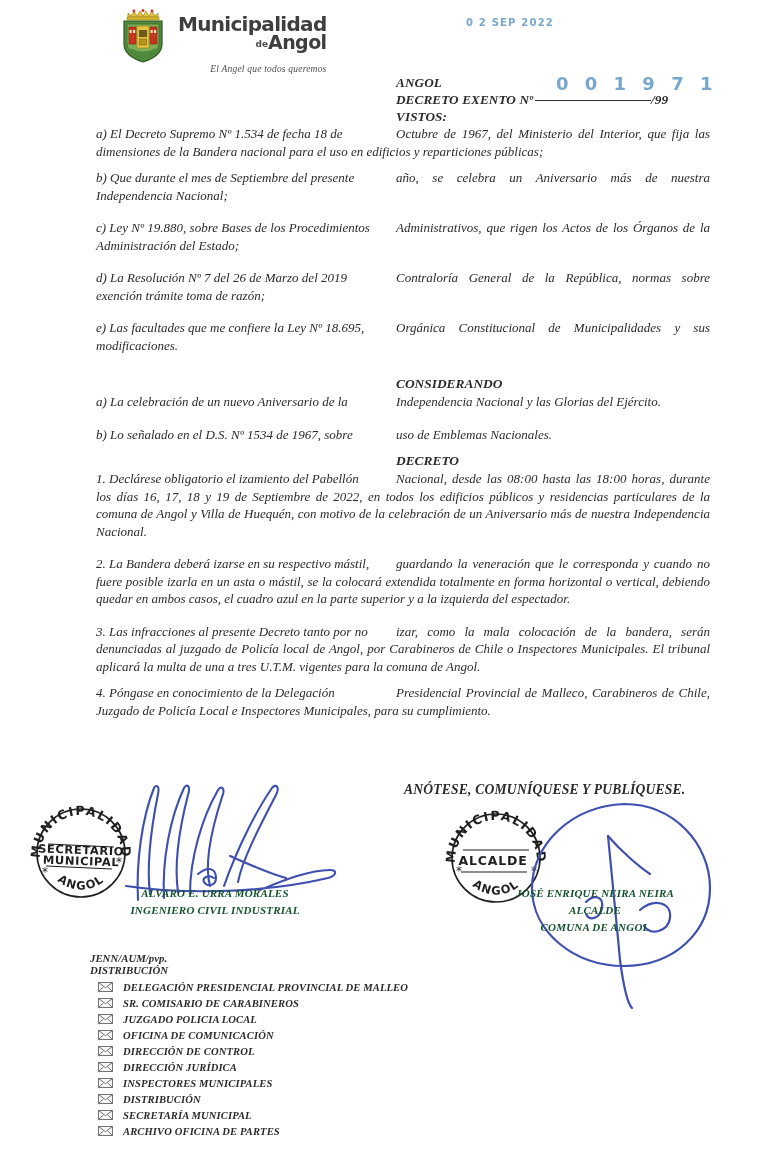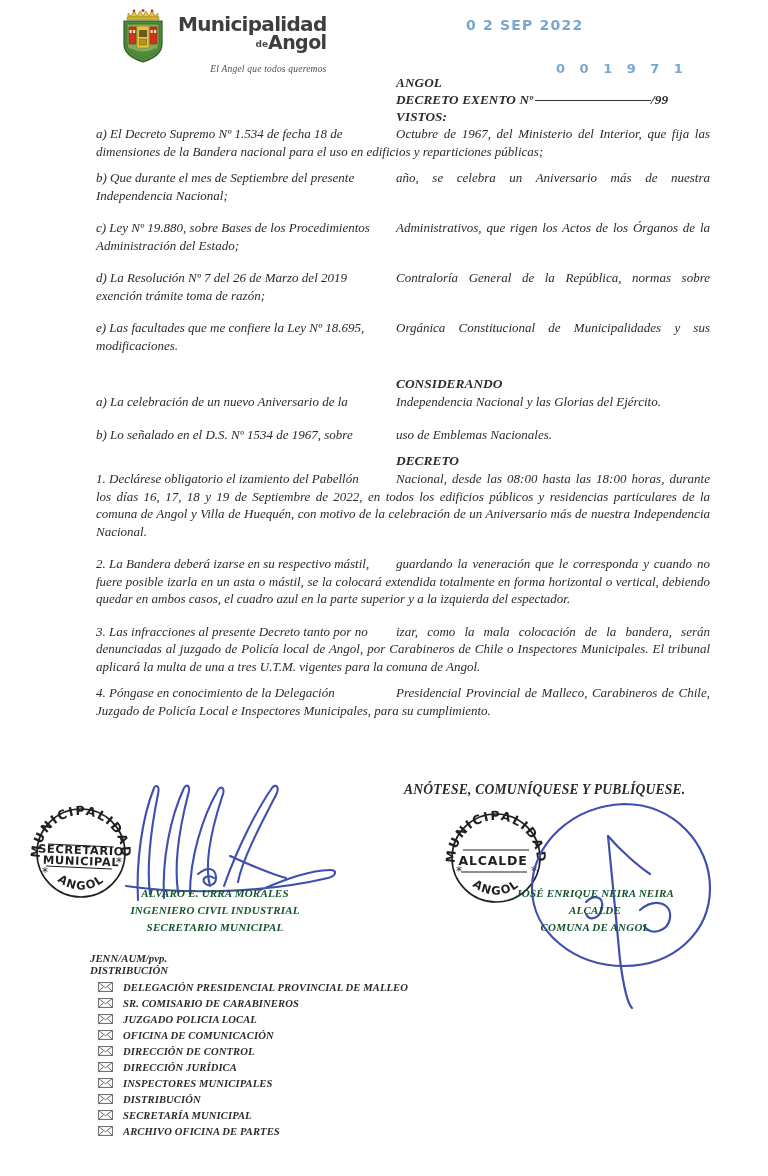--- a/index.html
+++ b/index.html
@@ -80,26 +80,26 @@
 
   
   .ink-stamp {
     position: absolute;
     font-family: "DejaVu Sans", sans-serif;
     font-weight: bold;
     color: #79a6cc;
   }
   #date-stamp {
     left: 466px; top: 17px;
-    font-size: 14px;
+    font-size: 10px;
     letter-spacing: 1.2px;
   }
   #number-stamp {
-    left: 556px; top: 61px;
-    font-size: 13px;
+    left: 556px; top: 73px;
+    font-size: 18px;
     letter-spacing: 5px;
   }
 
   
   .doc {
     position: absolute;
     left: 96px; top: 74px;
     width: 614px;
   }
   .ln {
@@ -372,21 +372,20 @@
         <path d="M104 104 C 118 64, 138 26, 152 6 C 156 1, 160 5, 156 13 C 140 44, 122 78, 118 100"></path>
         <path d="M110 74 C 128 82, 150 92, 166 96"></path>
         <path d="M6 104 C 60 112, 140 112, 208 96 C 216 94, 218 88, 210 88 C 188 88, 160 100, 140 108"></path>
       </g>
     </svg>
   </div>
 
   <div class="sig-name" id="name-secretario">
     <div>ALVARO E. URRA MORALES</div>
     <div>INGENIERO CIVIL INDUSTRIAL</div>
-    <div>SECRETARIO MUNICIPAL</div>
   </div>
 
   <div class="round-stamp" id="stamp-alcalde">
     <svg width="106" height="106" viewBox="0 0 106 106">
       <defs>
         <path id="arcTopA" d="M 12,56 A 41,41 0 0 1 94,56" fill="none"></path>
         <path id="arcBotA" d="M 18,62 A 36,36 0 0 0 88,62" fill="none"></path>
       </defs>
       <circle cx="53" cy="53" r="44" fill="none" stroke="#1f1f1f" stroke-width="1.6"></circle>
       <text font-family="DejaVu Sans, sans-serif" font-size="12.5" font-weight="bold" fill="#1f1f1f" letter-spacing="1.6">

